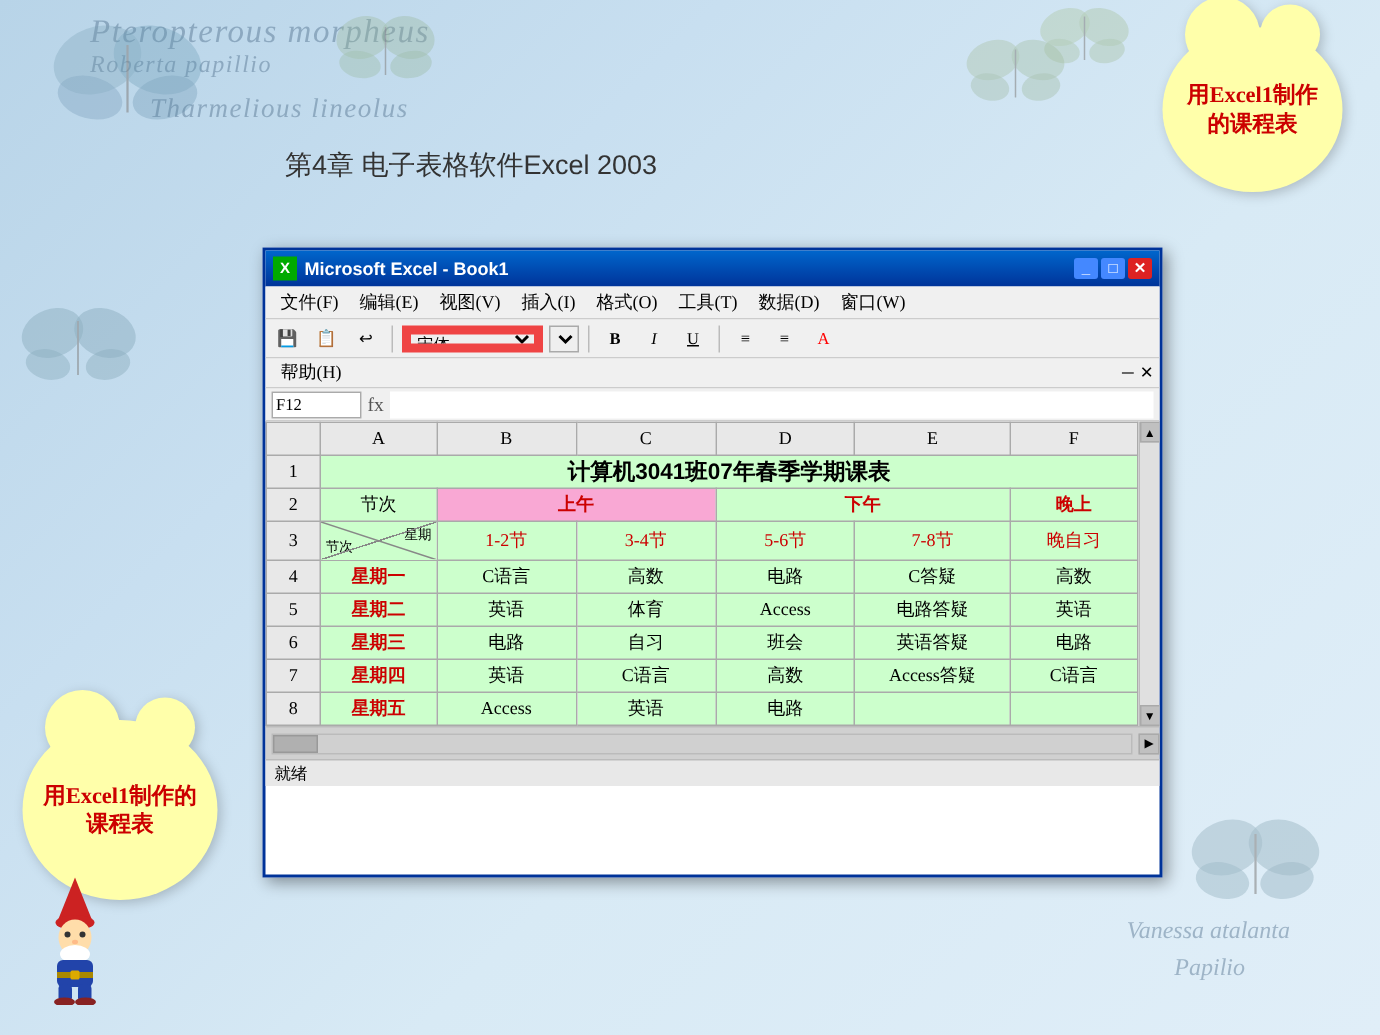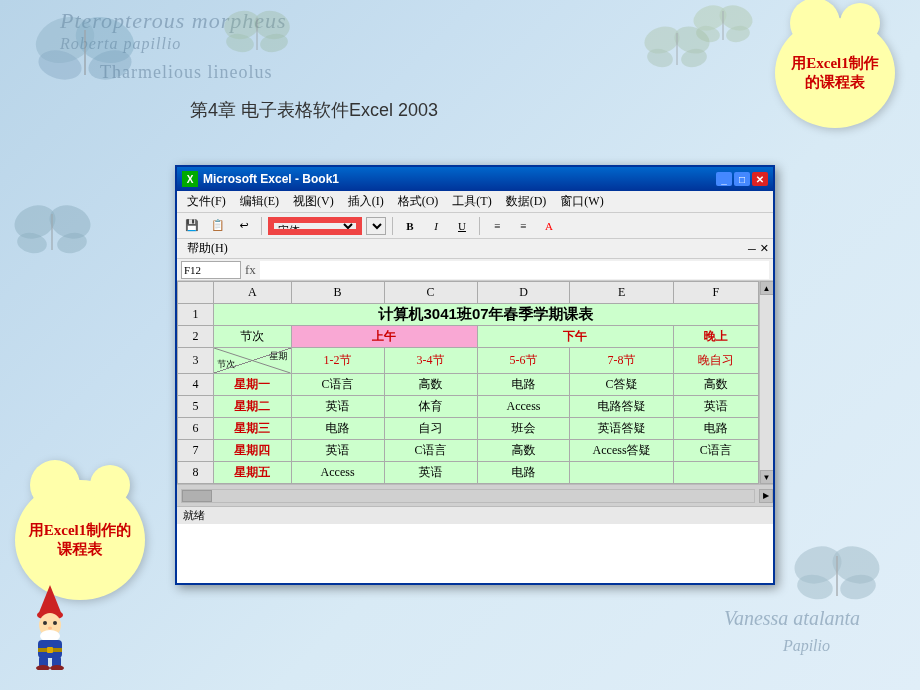--- a/index.html
+++ b/index.html
@@ -404,30 +404,31 @@
       position: absolute;
       top: 35px; left: 60px;
       font-style: italic;
       font-size: 16px;
       color: rgba(80, 110, 140, 0.45);
       letter-spacing: 1px;
     }
     .deco-text-3 {
       position: absolute;
       top: 62px; left: 100px;
+      font-style: italic;
       font-size: 18px;
       color: rgba(80, 110, 140, 0.45);
       letter-spacing: 1px;
     }
 
     .deco-text-4 {
       position: absolute;
       bottom: 60px; right: 60px;
       font-style: italic;
-      font-size: 20px;
+      font-size: 16px;
       color: rgba(80, 110, 140, 0.45);
     }
     .deco-text-5 {
       position: absolute;
       bottom: 35px; right: 90px;
       font-style: italic;
       font-size: 16px;
       color: rgba(80, 110, 140, 0.45);
     }
   </style>

